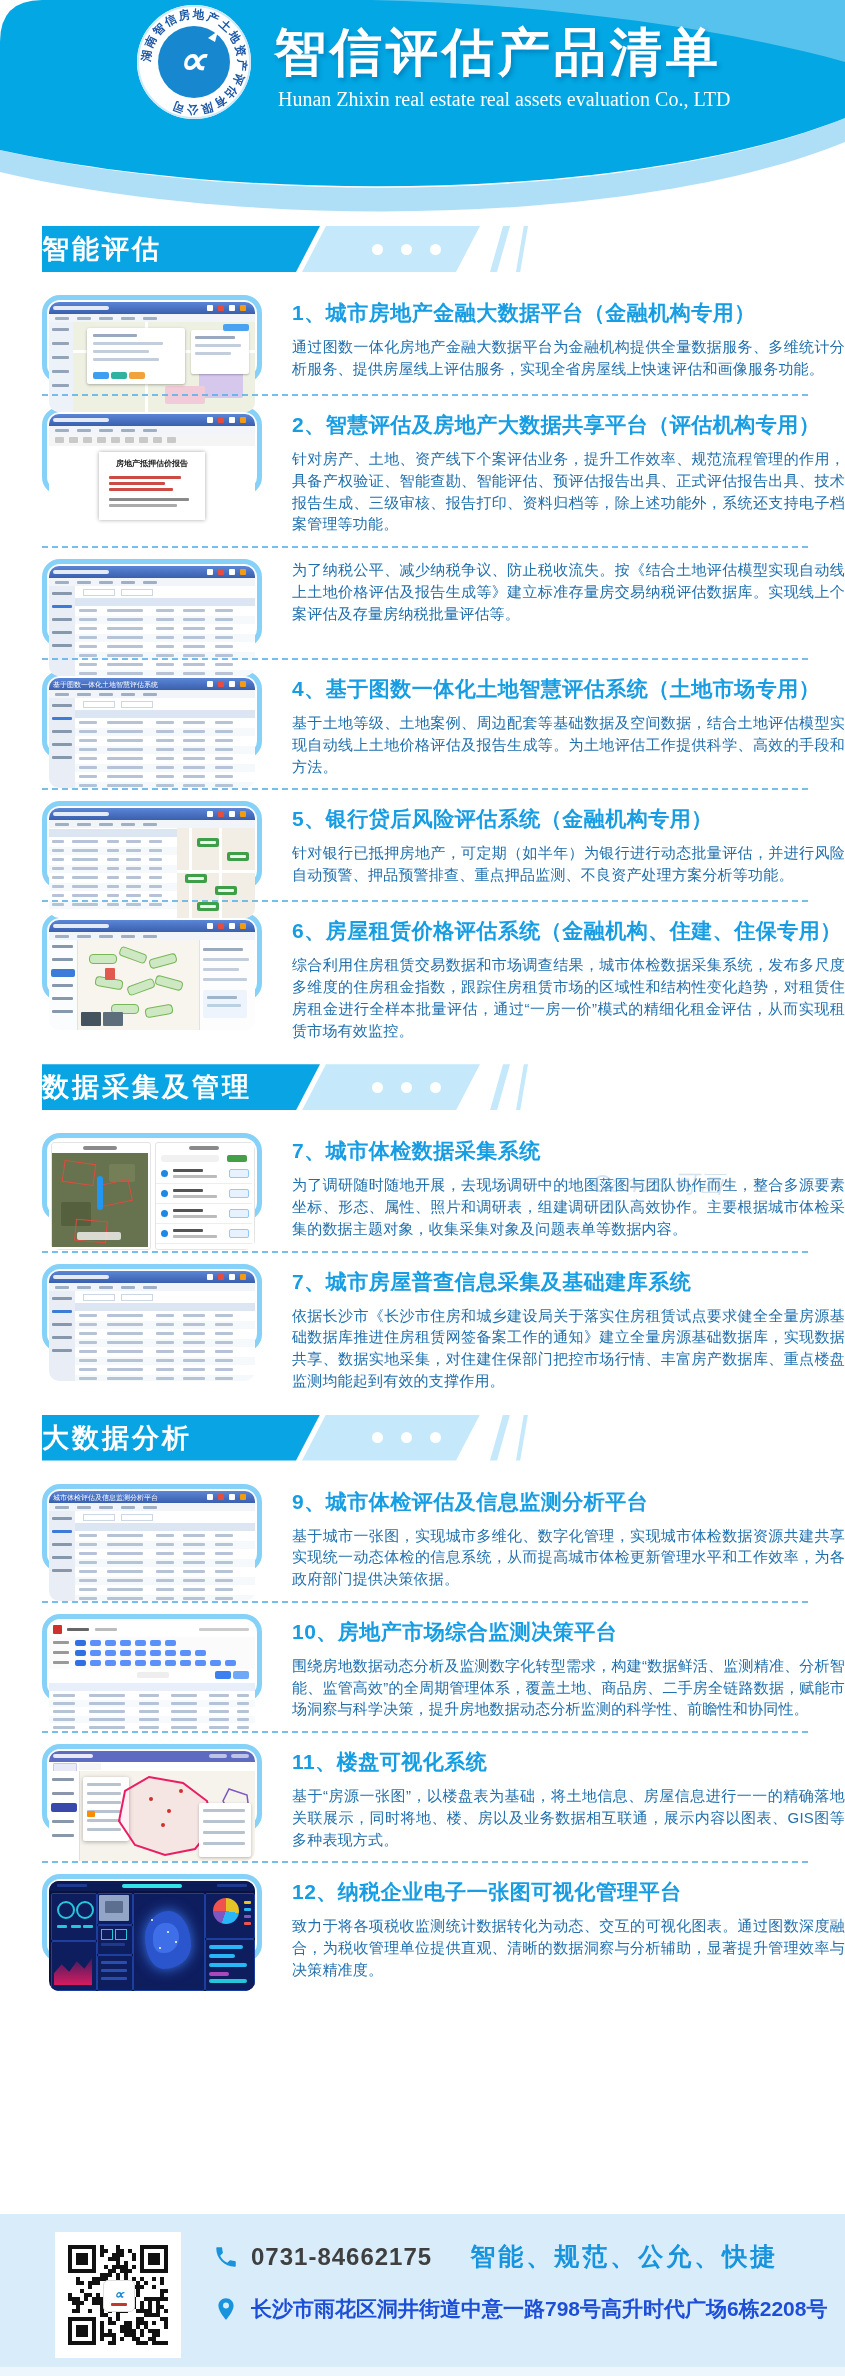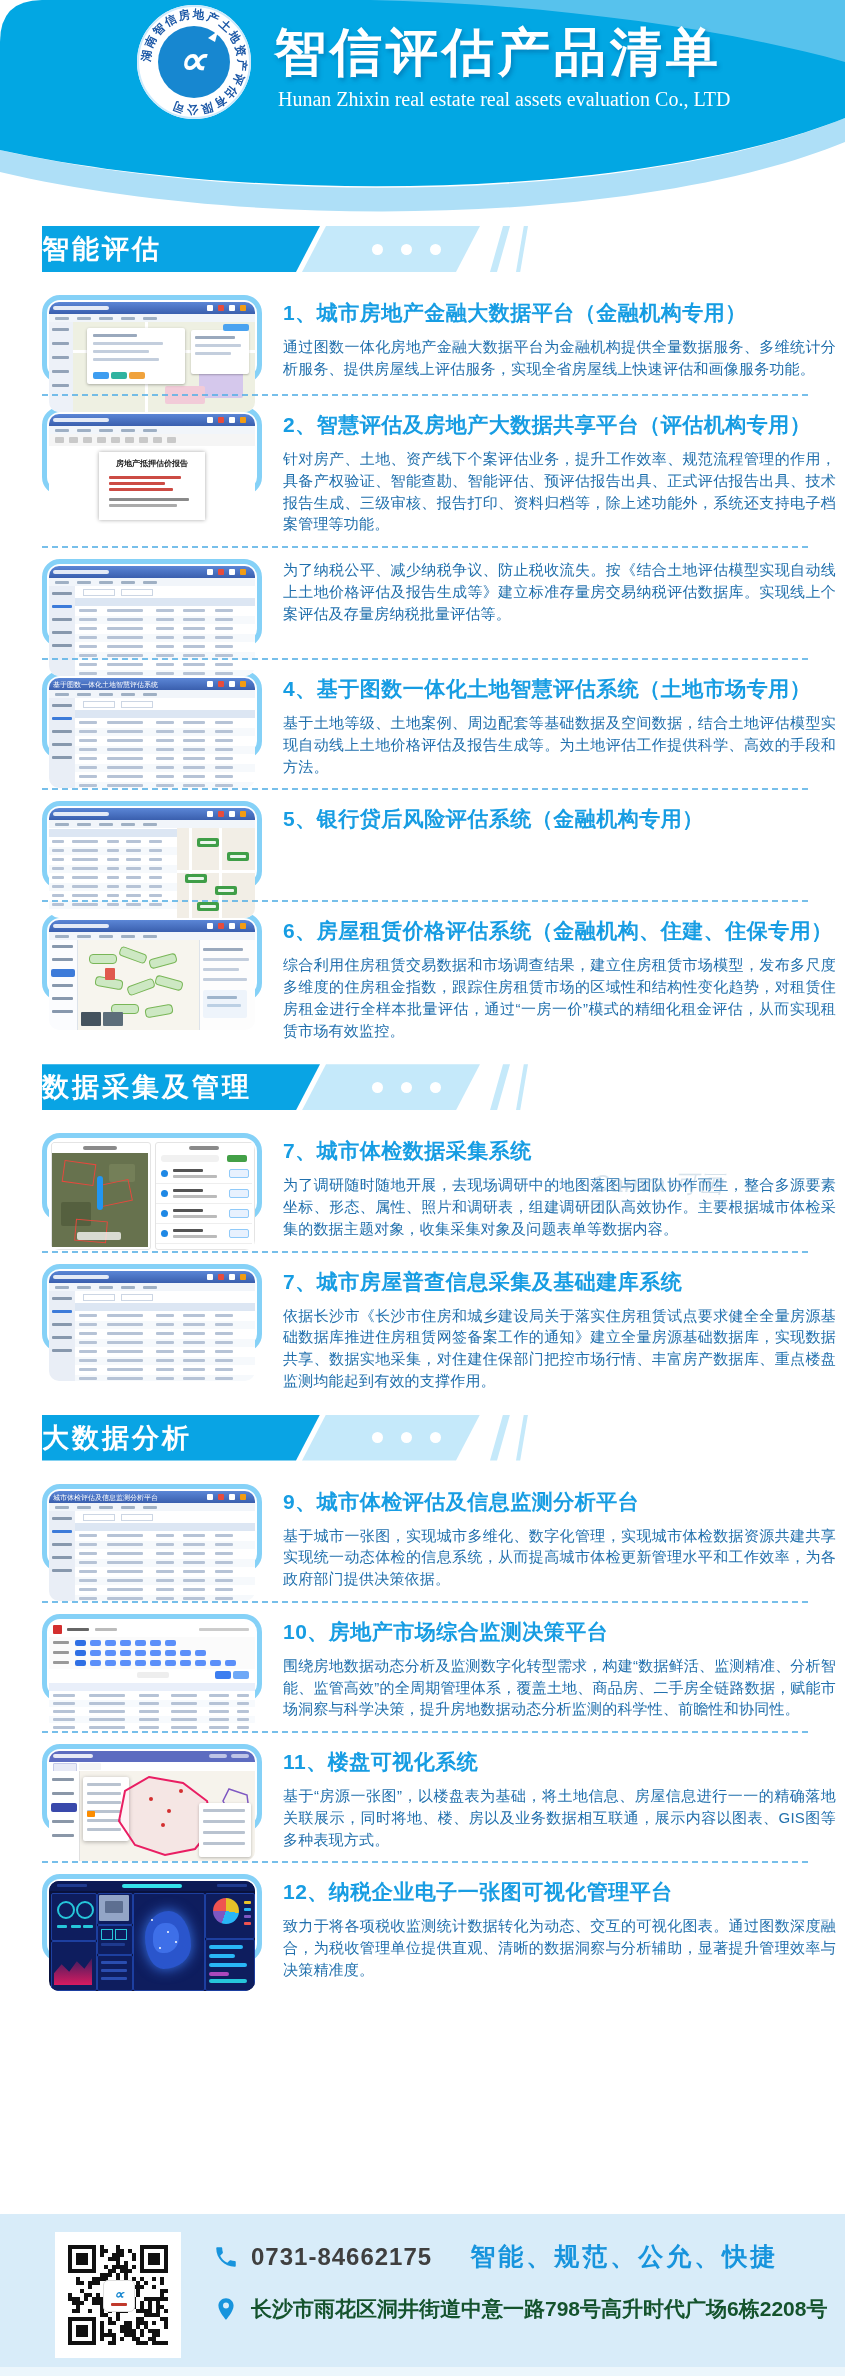--- a/index.html
+++ b/index.html
@@ -22,21 +22,21 @@
   .banner-sub{width:178px;margin-left:-18px;background:#c5e9fa;
               clip-path:polygon(24px 0,100% 0,calc(100% - 24px) 100%,0 100%);
               display:flex;align-items:center;justify-content:center;gap:18px;padding-left:30px;box-sizing:border-box;}
   .dot{width:11px;height:11px;border-radius:50%;background:#fff;}
   .stripe{height:46px;background:#c5e9fa;}
   .s1{width:20px;margin-left:10px;clip-path:polygon(65% 0,100% 0,35% 100%,0 100%);}
   .s2{width:12px;margin-left:6px;clip-path:polygon(65% 0,100% 0,35% 100%,0 100%);}
   
   .item{display:flex;margin-left:42px;padding:9px 0;}
   .thumb{flex:0 0 auto;width:220px;height:88px;box-sizing:border-box;border:5px solid #85d1f7;
-         border-radius:18px;background:#fff;padding:2px;margin-right:21px;}
+         border-radius:18px;background:#fff;padding:2px;margin-right:30px;}
   .thumb-inner{position:relative;width:206px;height:110px;border-radius:10px;overflow:hidden;background:#fff;}
   .info{width:553px;}
   .item-title{margin:4px 0 9px;font-size:21px;font-weight:bold;color:#179de3;letter-spacing:.5px;}
   .item-desc{margin:0;font-size:15px;line-height:1.45;color:#2170ad;text-align:justify;letter-spacing:.2px;}
   .divider{border-top:2px dashed #56b0e6;opacity:.8;margin:2px 0 2px 42px;width:766px;}
   
   .watermark{position:absolute;left:592px;top:1168px;font-size:24px;font-style:italic;
              color:rgba(140,175,200,.35);letter-spacing:1px;}
   
   .footer{position:absolute;left:0;bottom:0;width:845px;height:162px;background:#d8ecf9;}
@@ -47,21 +47,21 @@
   .qr-logo{position:absolute;left:35px;top:35px;width:30px;height:30px;background:#fff;border:1px solid #ddd;
            border-radius:5px;display:flex;flex-direction:column;align-items:center;justify-content:center;}
   .qr-logo .mark{font-size:14px;font-weight:bold;font-style:italic;color:#1787d0;line-height:14px;}
   .qr-logo .micro{width:16px;height:3px;background:#c0392b;margin-top:2px;border-radius:1px;}
   .f-block{position:absolute;left:213px;top:26px;}
   .f-row{display:flex;align-items:center;}
   .f-row + .f-row{margin-top:22px;}
   .f-icon{width:26px;height:26px;margin-right:12px;flex:0 0 auto;}
   .f-phone{font-size:24px;font-weight:bold;color:#3f3f3f;letter-spacing:1px;}
   .f-slogan{font-size:25px;font-weight:bold;color:#1794dd;letter-spacing:3px;margin-left:38px;white-space:nowrap;}
-  .f-address{font-size:21px;font-weight:bold;color:#14532d;white-space:nowrap;}
+  .f-address{font-size:21px;font-weight:bold;color:#1d4ed8;white-space:nowrap;}
 </style>
 </head>
 <body>
 
 <div class="page">
 
   <header class="header">
     <svg class="wave" viewBox="0 0 845 235" preserveAspectRatio="none">
       <path d="M0,150 C250,207 640,202 845,118 L845,142 C640,226 250,231 0,172 Z" fill="#aedff7"></path>
       <path d="M42,0 H845 V118 C640,200 250,205 0,150 L0,42 Q0,0 42,0 Z" fill="#02a7e3"></path>
@@ -431,20 +431,21 @@
                 <div style="position: absolute; left: 136px; top: 66px; width: 22px; height: 9px; background: rgb(63, 158, 72); border-radius: 2px;"></div>
                 <div style="position: absolute; left: 139px; top: 69px; width: 16px; height: 3px; background: rgba(255, 255, 255, 0.9); border-radius: 1px;"></div>
                 <div style="position: absolute; left: 166px; top: 78px; width: 22px; height: 9px; background: rgb(63, 158, 72); border-radius: 2px;"></div>
                 <div style="position: absolute; left: 169px; top: 81px; width: 16px; height: 3px; background: rgba(255, 255, 255, 0.9); border-radius: 1px;"></div>
                 <div style="position: absolute; left: 148px; top: 94px; width: 22px; height: 9px; background: rgb(63, 158, 72); border-radius: 2px;"></div>
                 <div style="position: absolute; left: 151px; top: 97px; width: 16px; height: 3px; background: rgba(255, 255, 255, 0.9); border-radius: 1px;"></div>
               </div>
     </div>
     <div class="info">
       <h3 class="item-title">5、银行贷后风险评估系统（金融机构专用）</h3>
+      <p class="item-desc">针对银行已抵押房地产，可定期（如半年）为银行进行动态批量评估，并进行风险自动预警、押品预警排查、重点押品监测、不良资产处理方案分析等功能。</p>
     </div>
   </article>
           <div class="divider"></div>
           <article class="item">
     <div class="thumb">
       <div class="thumb-inner">
                 <div style="position: absolute; left: 0px; top: 0px; width: 206px; height: 12px; background: linear-gradient(rgb(91, 134, 214), rgb(58, 95, 174)); border-radius: 0px;">
                   <div style="position: absolute; left: 4px; top: 4px; width: 56px; height: 4px; background: rgba(255, 255, 255, 0.85); border-radius: 2px;"></div>
                   <div style="position: absolute; left: 158px; top: 3px; width: 6px; height: 6px; background: rgb(255, 255, 255); border-radius: 1px;"></div>
                   <div style="position: absolute; left: 169px; top: 3px; width: 6px; height: 6px; background: rgb(231, 76, 60); border-radius: 1px;"></div>
@@ -483,21 +484,21 @@
                 <div style="position: absolute; left: 154px; top: 38px; width: 46px; height: 3px; background: rgb(195, 206, 221); border-radius: 1px;"></div>
                 <div style="position: absolute; left: 154px; top: 48px; width: 36px; height: 3px; background: rgb(195, 206, 221); border-radius: 1px;"></div>
                 <div style="position: absolute; left: 154px; top: 58px; width: 44px; height: 3px; background: rgb(195, 206, 221); border-radius: 1px;"></div>
                 <div style="position: absolute; left: 154px; top: 70px; width: 44px; height: 28px; background: rgb(238, 244, 251); border-radius: 2px;"></div>
                 <div style="position: absolute; left: 158px; top: 76px; width: 30px; height: 3px; background: rgb(159, 181, 204); border-radius: 1px;"></div>
                 <div style="position: absolute; left: 158px; top: 84px; width: 34px; height: 3px; background: rgb(188, 208, 228); border-radius: 1px;"></div>
               </div>
     </div>
     <div class="info">
       <h3 class="item-title">6、房屋租赁价格评估系统（金融机构、住建、住保专用）</h3>
-      <p class="item-desc">综合利用住房租赁交易数据和市场调查结果，建立住房租赁市场模型，发布多尺度多维度的住房租金指数，跟踪住房租赁市场的区域性和结构性变化趋势，对租赁住房租金进行全样本批量评估，通过“一房一价”模式的精细化租金评估，从而实现租赁市场有效监控。</p>
+      <p class="item-desc">综合利用住房租赁交易数据和市场调查结果，城市体检数据采集系统，发布多尺度多维度的住房租金指数，跟踪住房租赁市场的区域性和结构性变化趋势，对租赁住房租金进行全样本批量评估，通过“一房一价”模式的精细化租金评估，从而实现租赁市场有效监控。</p>
     </div>
   </article>
         </div>
   </section>
 
   <section class="section">
     <div class="banner">
       <div class="banner-main">
         <span class="banner-title">数据采集及管理</span>
       </div>

